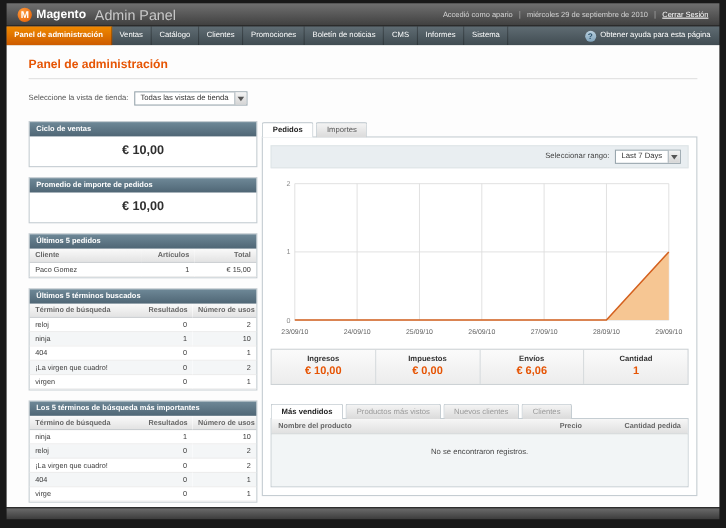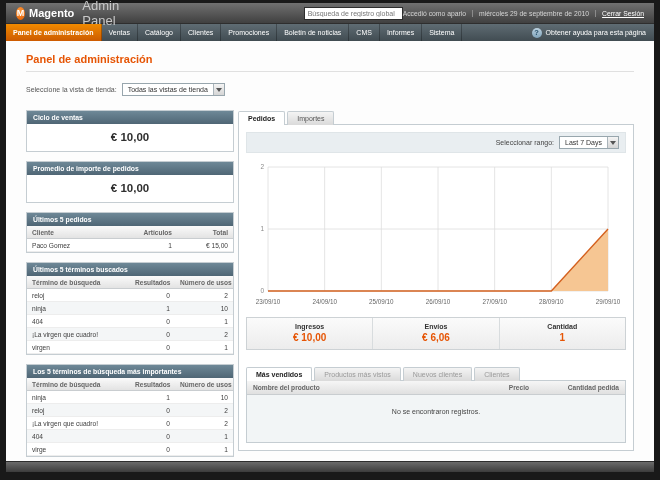--- a/index.html
+++ b/index.html
@@ -77,21 +77,20 @@
 <body>
 
 <div class="frame">
 
   <div class="app-header">
     <div class="logo">
       <div class="logo-mark">M</div>
       <div class="logo-text">Magento</div>
       <div class="logo-sub">Admin Panel</div>
     </div>
-    <input class="global-search" type="text" placeholder="Búsqueda de registro global" style="">
     <div class="header-meta">
       <span>Accedió como apario</span>
       <span>miércoles 29 de septiembre de 2010</span>
       <span class="logout-link">Cerrar Sesión</span>
     </div>
   </div>
 
   <div class="app-nav">
     <div class="nav-item active">
         <span>Panel de administración</span>
@@ -309,20 +308,24 @@
                 <polyline points="18,130 74.66666666666666,130 131.33333333333331,130 188,130 244.66666666666666,130 301.3333333333333,130 358,68" fill="none" stroke="#d4611f" stroke-width="1.4"></polyline>
               </svg>
           </div>
 
           <div class="stats-row">
             <div class="stat">
               <div class="lbl">Ingresos</div>
               <div class="val">€ 10,00</div>
             </div>
             <div class="stat">
+              <div class="lbl">Impuestos</div>
+              <div class="val">€ 0,00</div>
+            </div>
+            <div class="stat">
               <div class="lbl">Envíos</div>
               <div class="val">€ 6,06</div>
             </div>
             <div class="stat">
               <div class="lbl">Cantidad</div>
               <div class="val">1</div>
             </div>
           </div>
 
           <div class="tab-row bottom-tabs">

